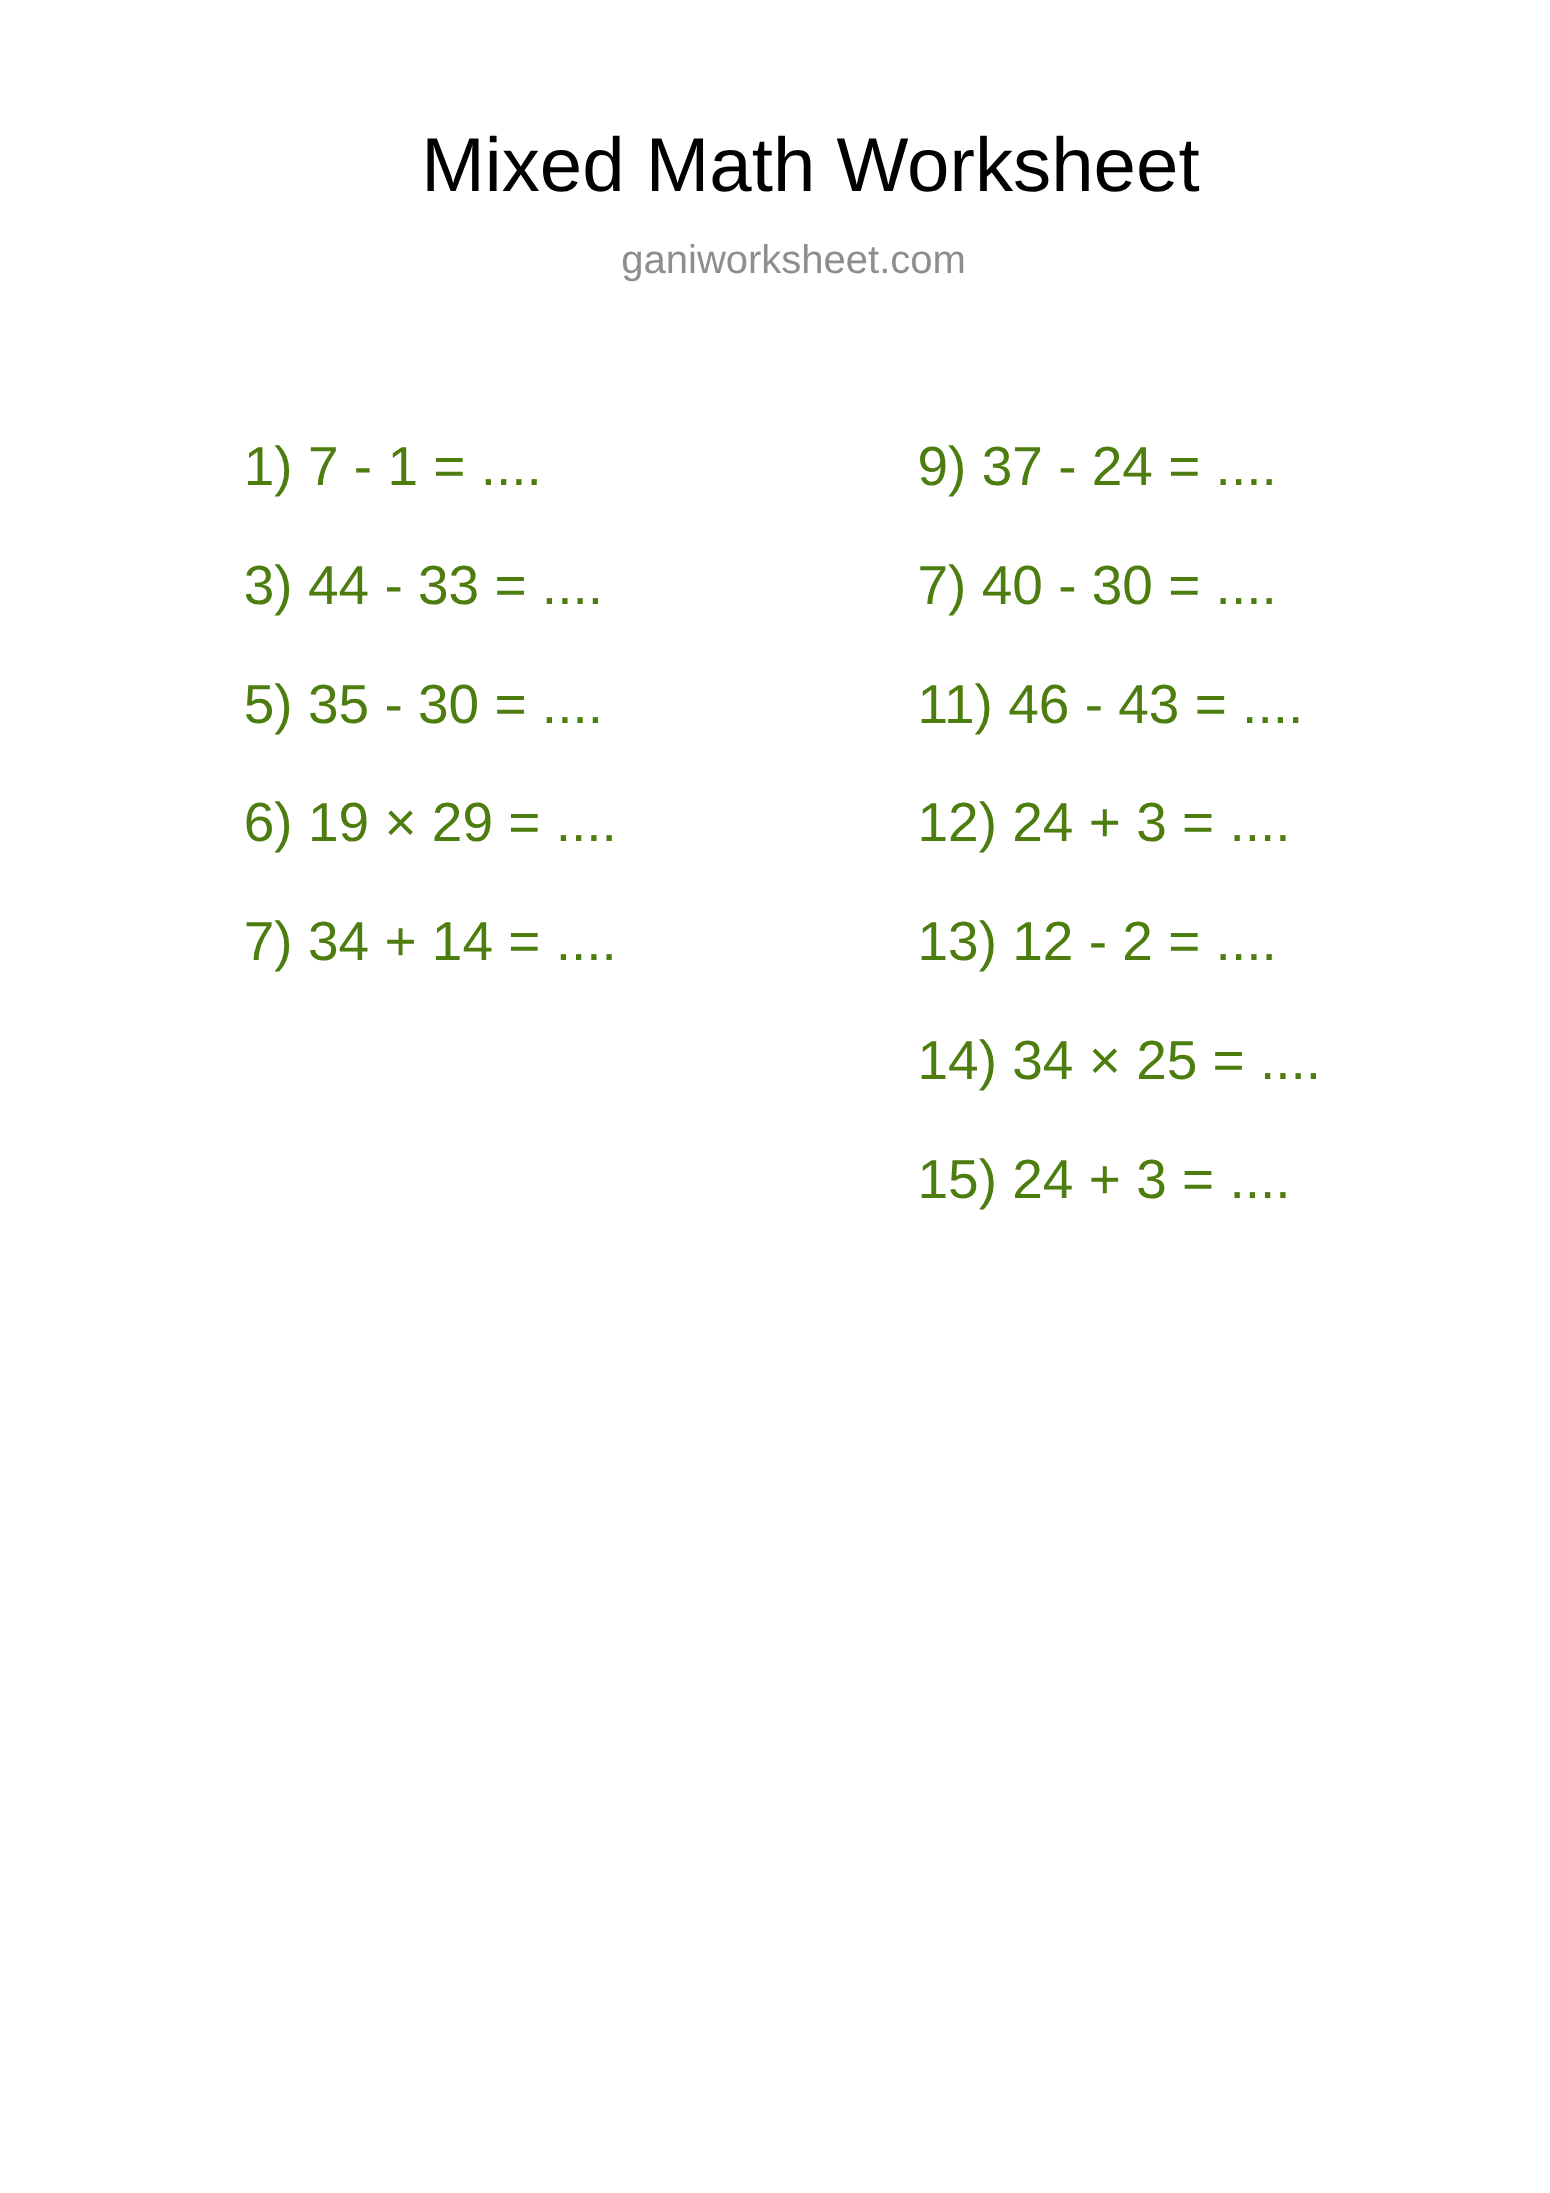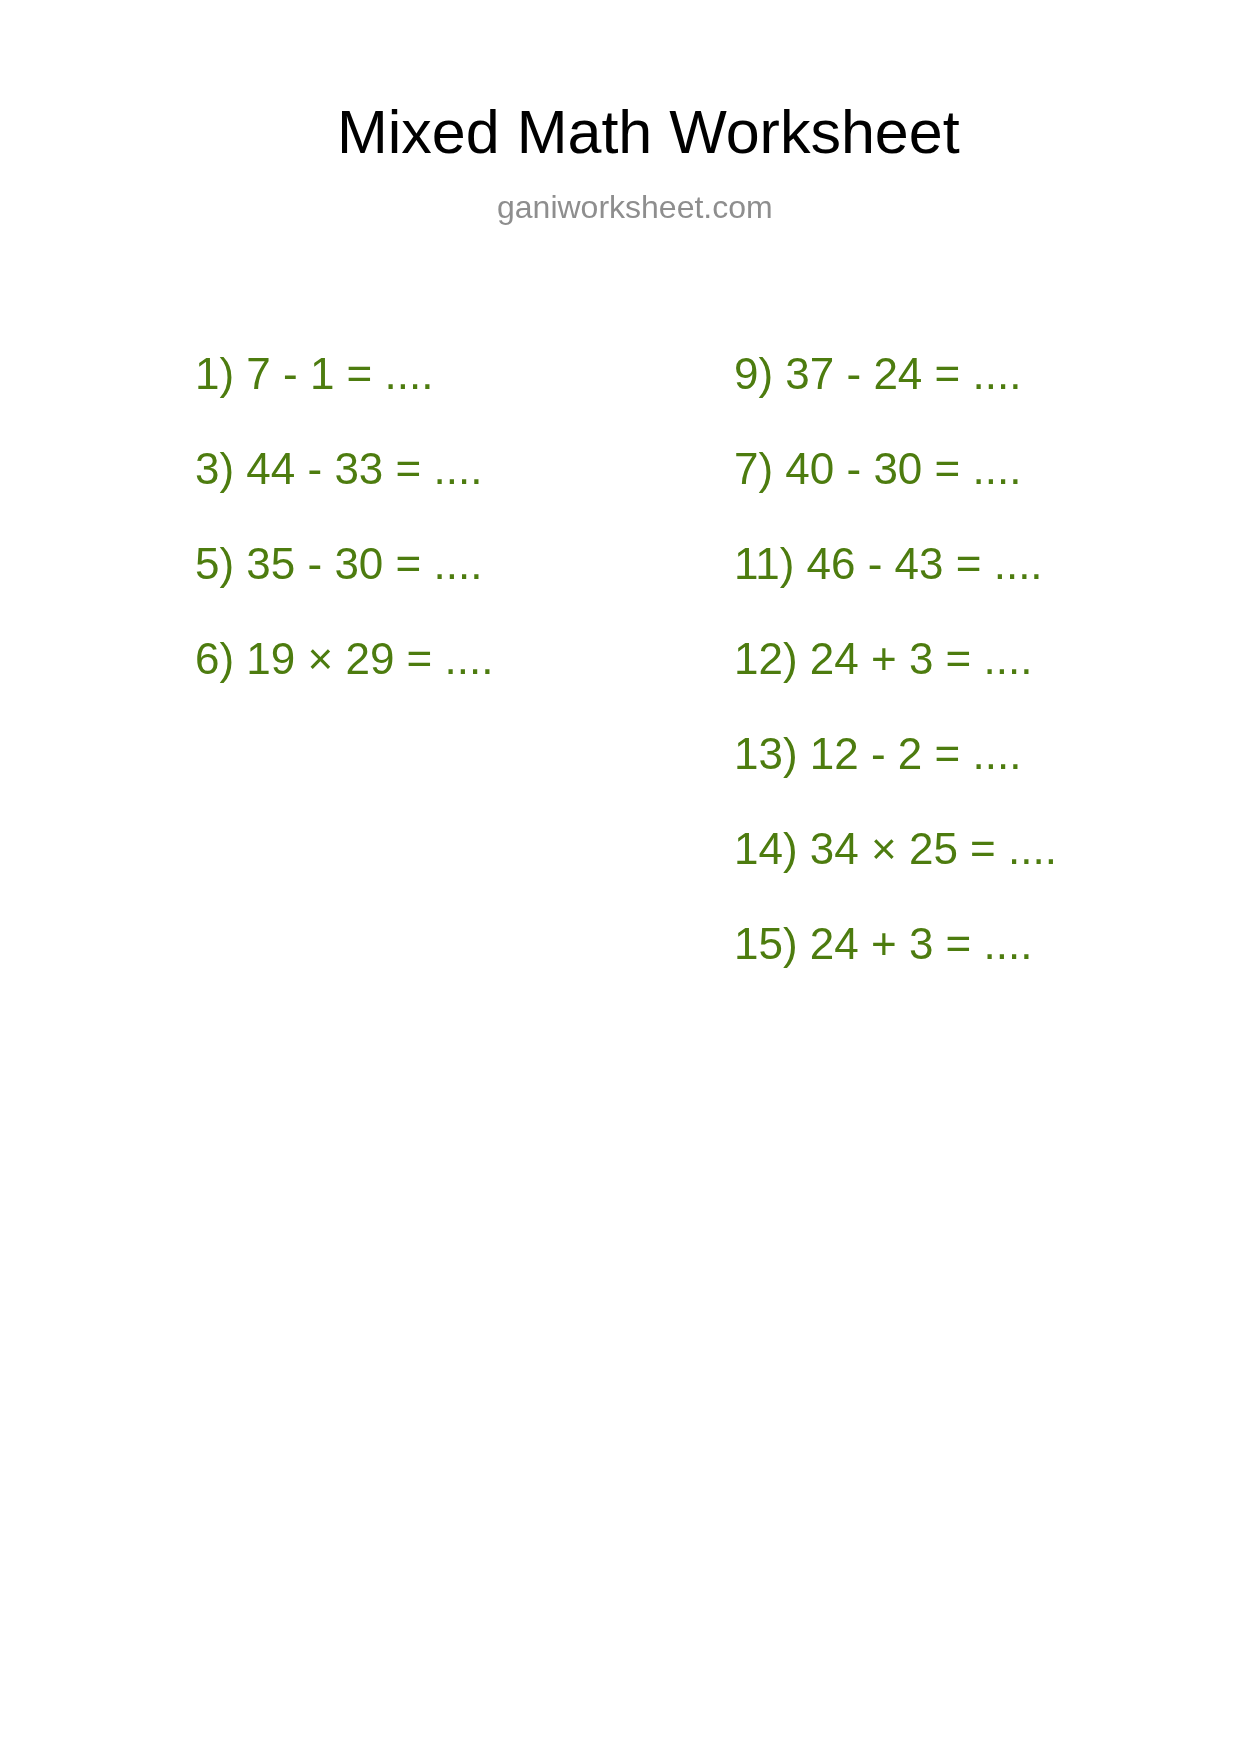--- a/index.html
+++ b/index.html
@@ -52,20 +52,21 @@
 
   <div class="title">Mixed Math Worksheet</div>
 
   <div class="subtitle">ganiworksheet.com</div>
 
   <div class="col col-left">
     <div class="problem">1) 7 - 1 = ....</div>
     <div class="problem">3) 44 - 33 = ....</div>
     <div class="problem">5) 35 - 30 = ....</div>
     <div class="problem">6) 19 × 29 = ....</div>
+    <div class="problem">7) 34 + 14 = ....</div>
   </div>
 
   <div class="col col-right">
     <div class="problem">9) 37 - 24 = ....</div>
     <div class="problem">7) 40 - 30 = ....</div>
     <div class="problem">11) 46 - 43 = ....</div>
     <div class="problem">12) 24 + 3 = ....</div>
     <div class="problem">13) 12 - 2 = ....</div>
     <div class="problem">14) 34 × 25 = ....</div>
     <div class="problem">15) 24 + 3 = ....</div>

